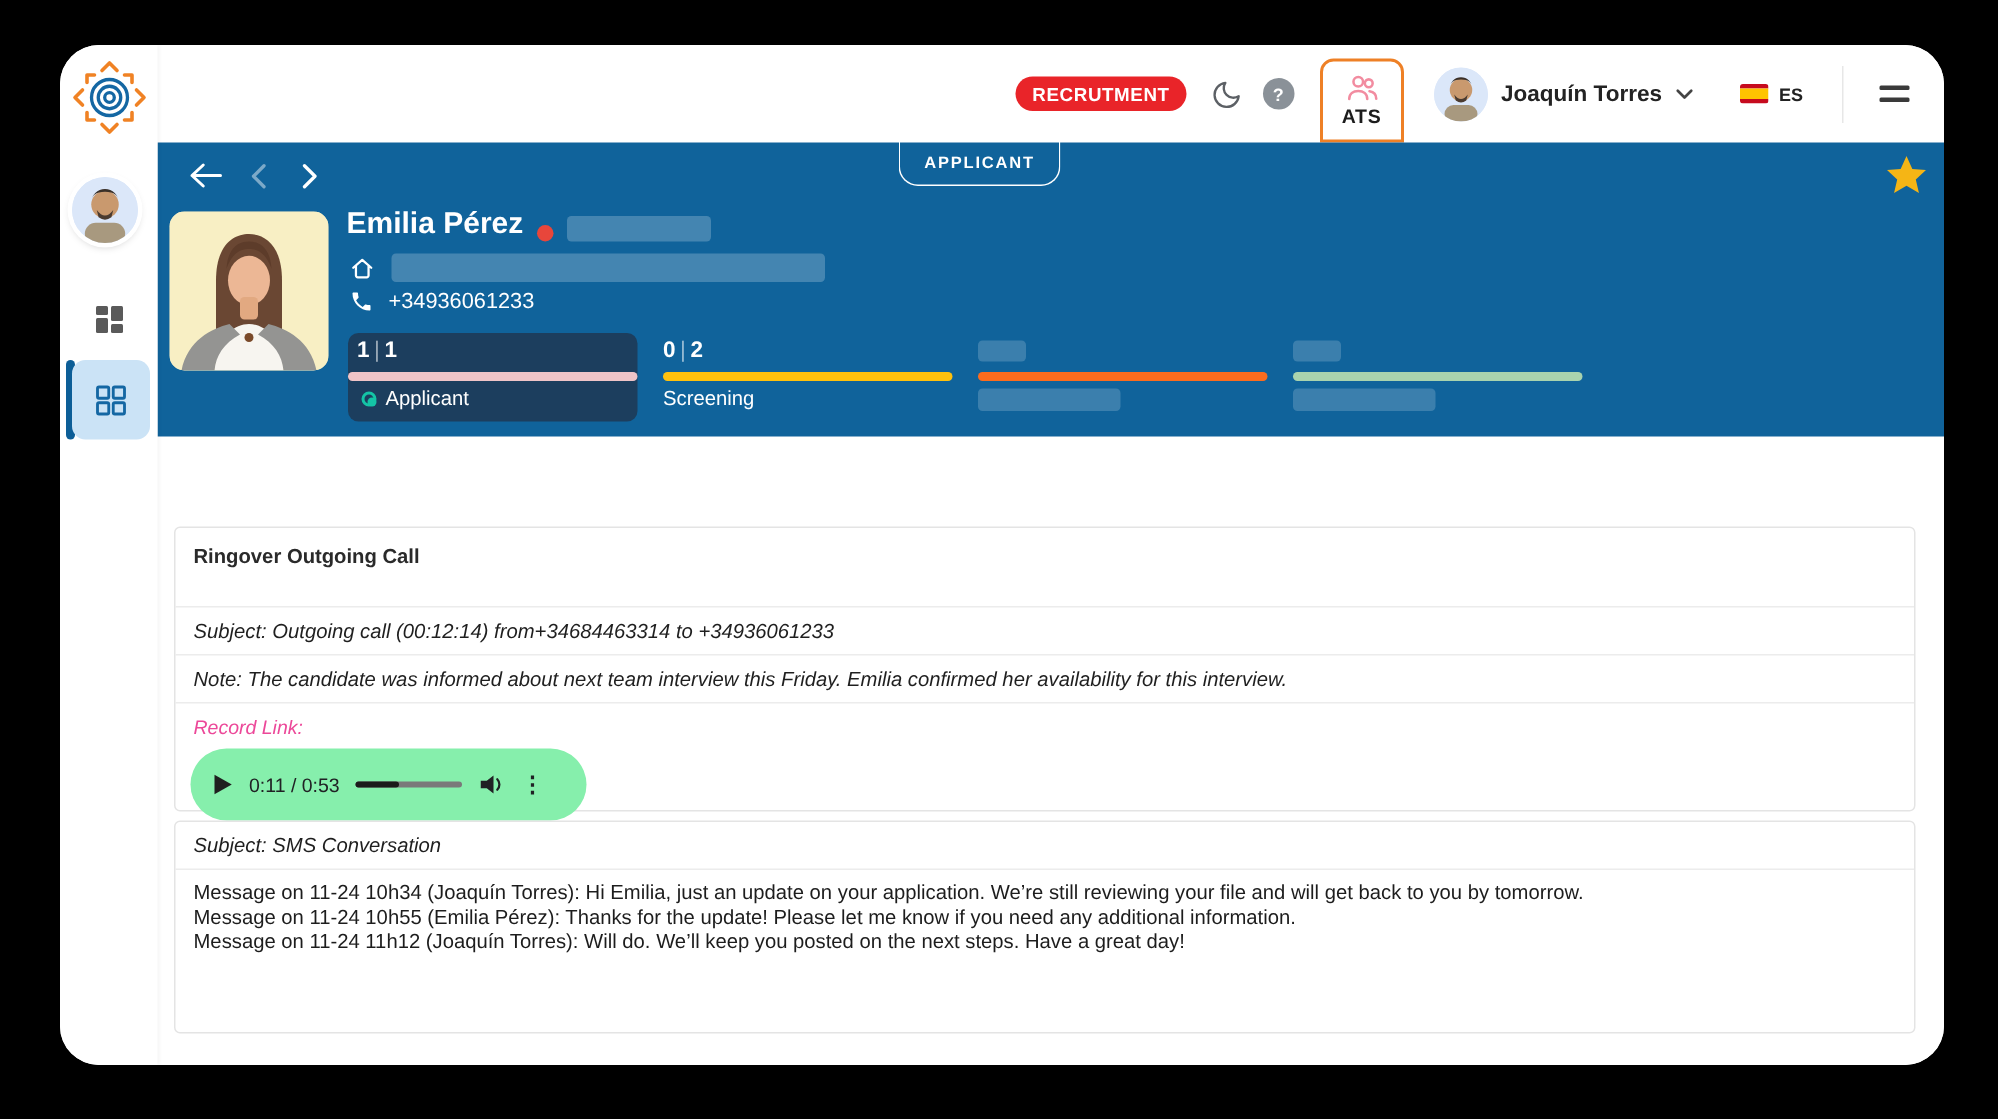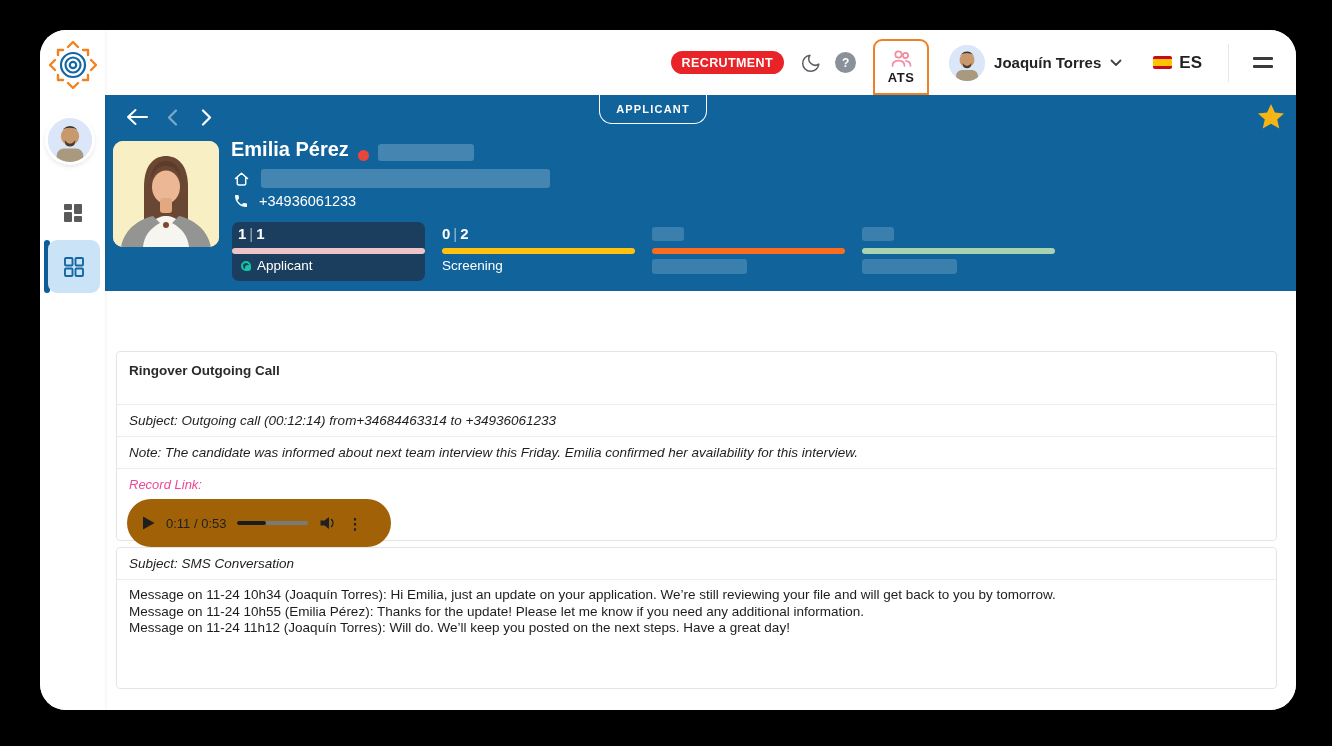--- a/index.html
+++ b/index.html
@@ -24,21 +24,21 @@
   .ats-tab { margin-left:17px; width:56px; height:56px; align-self:flex-end; border:2px solid #EE8026; border-radius:9px 9px 0 0; background:#fff; display:flex; flex-direction:column; align-items:center; justify-content:center; gap:1px; cursor:pointer; }
   .ats-tab .lbl { font-size:13px; font-weight:bold; color:#1c1c1c; letter-spacing:.5px; }
   .top-avatar { margin-left:20px; width:36px; height:36px; border-radius:50%; overflow:hidden; background:#dbe7f9; cursor:pointer; }
   .user-name { margin-left:9px; font-size:15px; font-weight:600; color:#232323; cursor:pointer; }
   .caret { margin-left:9px; cursor:pointer; display:flex; }
   .flag { margin-left:31px; width:19px; height:13px; border-radius:2px; overflow:hidden; position:relative; cursor:pointer; }
   .flag .r1,.flag .r2,.flag .y { position:absolute; left:0; width:100%; }
   .flag .r1 { top:0; height:25%; background:#C60B1E; }
   .flag .y  { top:25%; height:50%; background:#FFC400; }
   .flag .r2 { top:75%; height:25%; background:#C60B1E; }
-  .lang { margin-left:7px; font-size:17px; font-weight:600; color:#222; cursor:pointer; }
+  .lang { margin-left:7px; font-size:12px; font-weight:600; color:#222; cursor:pointer; }
   .top-div { margin-left:26px; width:1px; height:38px; background:#e7e7e7; }
   .burger { margin-left:24px; width:20px; display:flex; flex-direction:column; gap:5px; cursor:pointer; }
   .burger i { display:block; height:3px; background:#3a3a3a; border-radius:1px; }
 
   
   .hero { position:absolute; left:65px; top:65px; width:1191px; height:196px; background:#10639B; }
   .hero-tab { position:absolute; left:494px; top:-1px; width:108px; height:30px; border:1.5px solid #fff; border-top:none; border-radius:0 0 13px 13px; color:#fff; font-size:11px; font-weight:bold; letter-spacing:1.2px; display:flex; align-items:center; justify-content:center; }
   .back-btn { position:absolute; left:20px; top:12px; cursor:pointer; }
   .chev-prev { position:absolute; left:62px; top:14px; cursor:pointer; opacity:.45; }
   .chev-next { position:absolute; left:96px; top:14px; cursor:pointer; }
@@ -74,21 +74,21 @@
   .tab-pill { width:81px; height:17px; background:#d9d9d9; border-radius:4px; }
 
   
   .content { position:absolute; left:65px; top:311px; width:1191px; height:369px; background:#fff; }
   .card { position:absolute; left:11px; width:1161px; background:#fff; border:1px solid #e4e4e4; border-radius:4px; }
   .card-call { top:10px; height:190px; }
   .card-sms { top:206px; height:142px; }
   .card-title { padding:11px 12px 26px; font-size:13.5px; font-weight:bold; color:#2a2a2a; border-bottom:1px solid #ececec; }
   .card-line { padding:8px 12px; font-size:13.5px; font-style:italic; color:#1f1f1f; border-bottom:1px solid #ececec; }
   .record-line { padding:8px 12px 2px; font-size:13px; font-style:italic; color:#ec4899; }
-  .audio { margin:5px 0 16px 10px; width:264px; height:48px; background:#a16207; border-radius:24px; display:flex; align-items:center; padding:0 15px; gap:11px; cursor:pointer; }
+  .audio { margin:5px 0 16px 10px; width:264px; height:48px; background:#86efac; border-radius:24px; display:flex; align-items:center; padding:0 15px; gap:11px; cursor:pointer; }
   .audio-time { font-size:13px; color:#202124; white-space:nowrap; }
   .track { width:71px; height:4px; border-radius:2px; background:#7a7a7a; position:relative; cursor:pointer; }
   .track .fill { position:absolute; left:0; top:0; height:4px; width:29px; border-radius:2px; background:#1b1b1b; }
   .kebab { font-size:15px; font-weight:bold; color:#202124; cursor:pointer; line-height:1; }
   .msgs { padding:7px 12px 0; }
   .msg { font-size:13.5px; color:#1d1d1d; line-height:16.5px; }
 </style>
 </head>
 <body>
 

